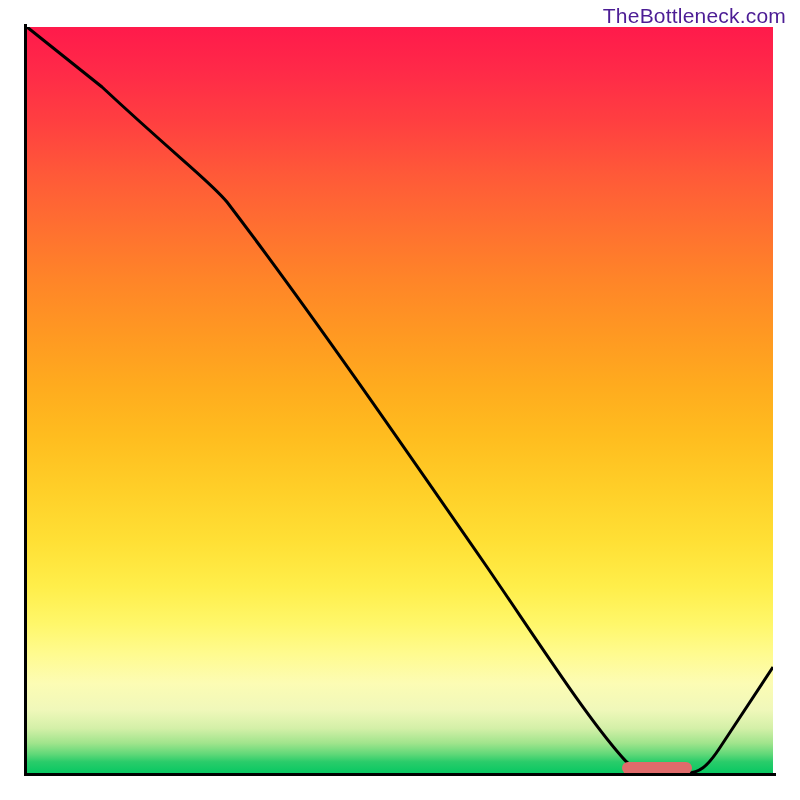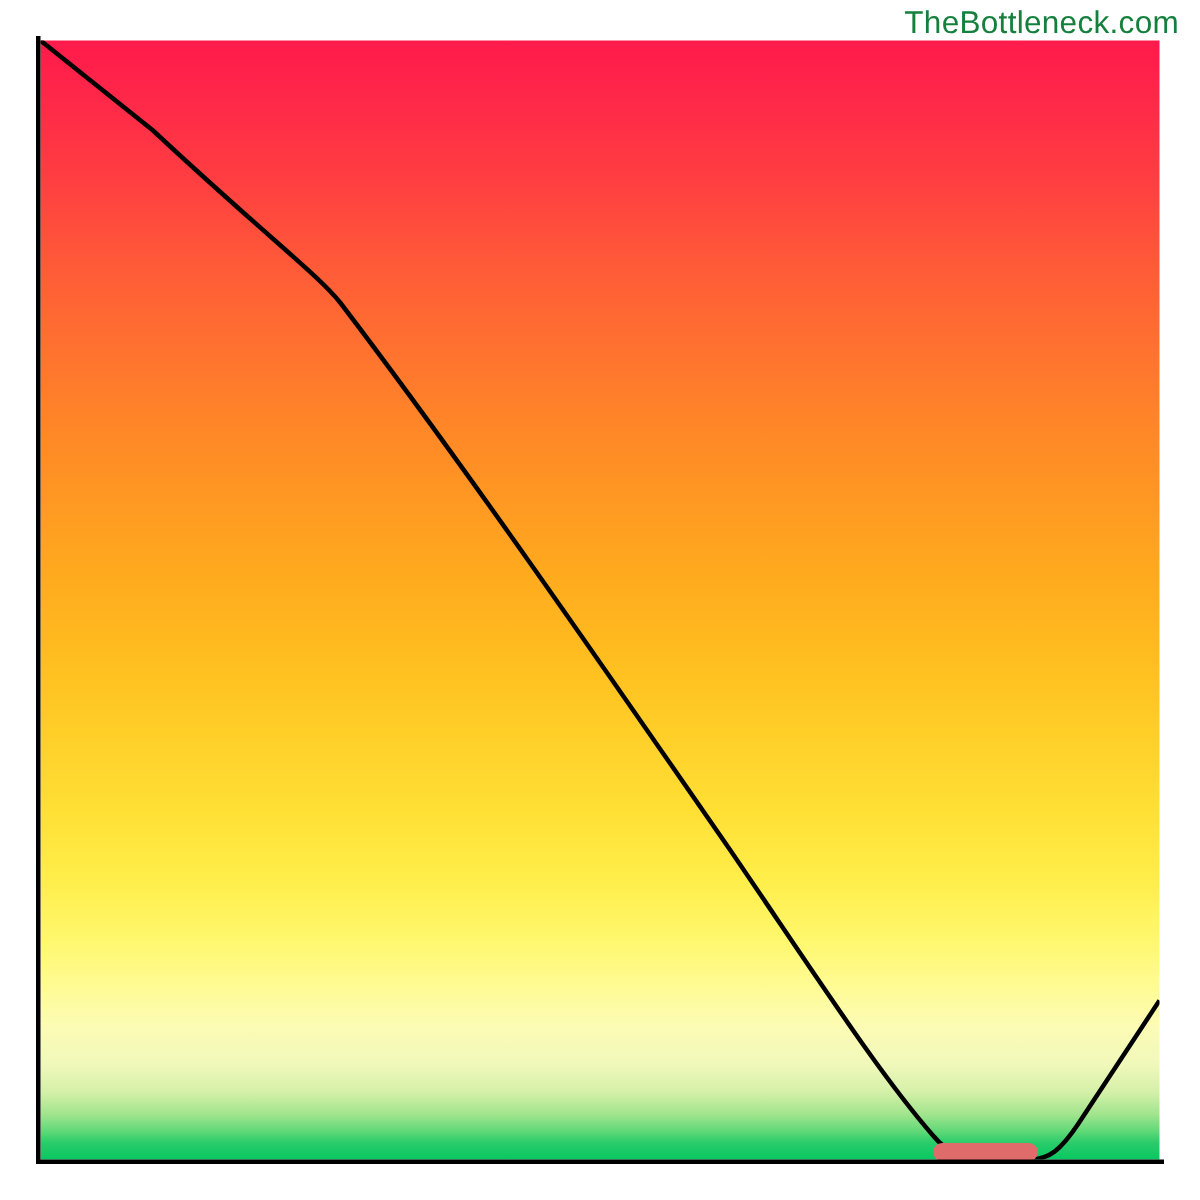--- a/index.html
+++ b/index.html
@@ -10,21 +10,21 @@
     background: #ffffff;
     position: relative;
     font-family: Arial, Helvetica, sans-serif;
   }
   .watermark {
     position: absolute;
     top: 4px;
     right: 14px;
     font-size: 21px;
     font-weight: 500;
-    color: #15803d;
+    color: #4c1d95;
     letter-spacing: 0.2px;
   }
   .plot-area {
     position: absolute;
     left: 27px;
     top: 27px;
     width: 746px;
     height: 746px;
   }
   .gradient-bg {

